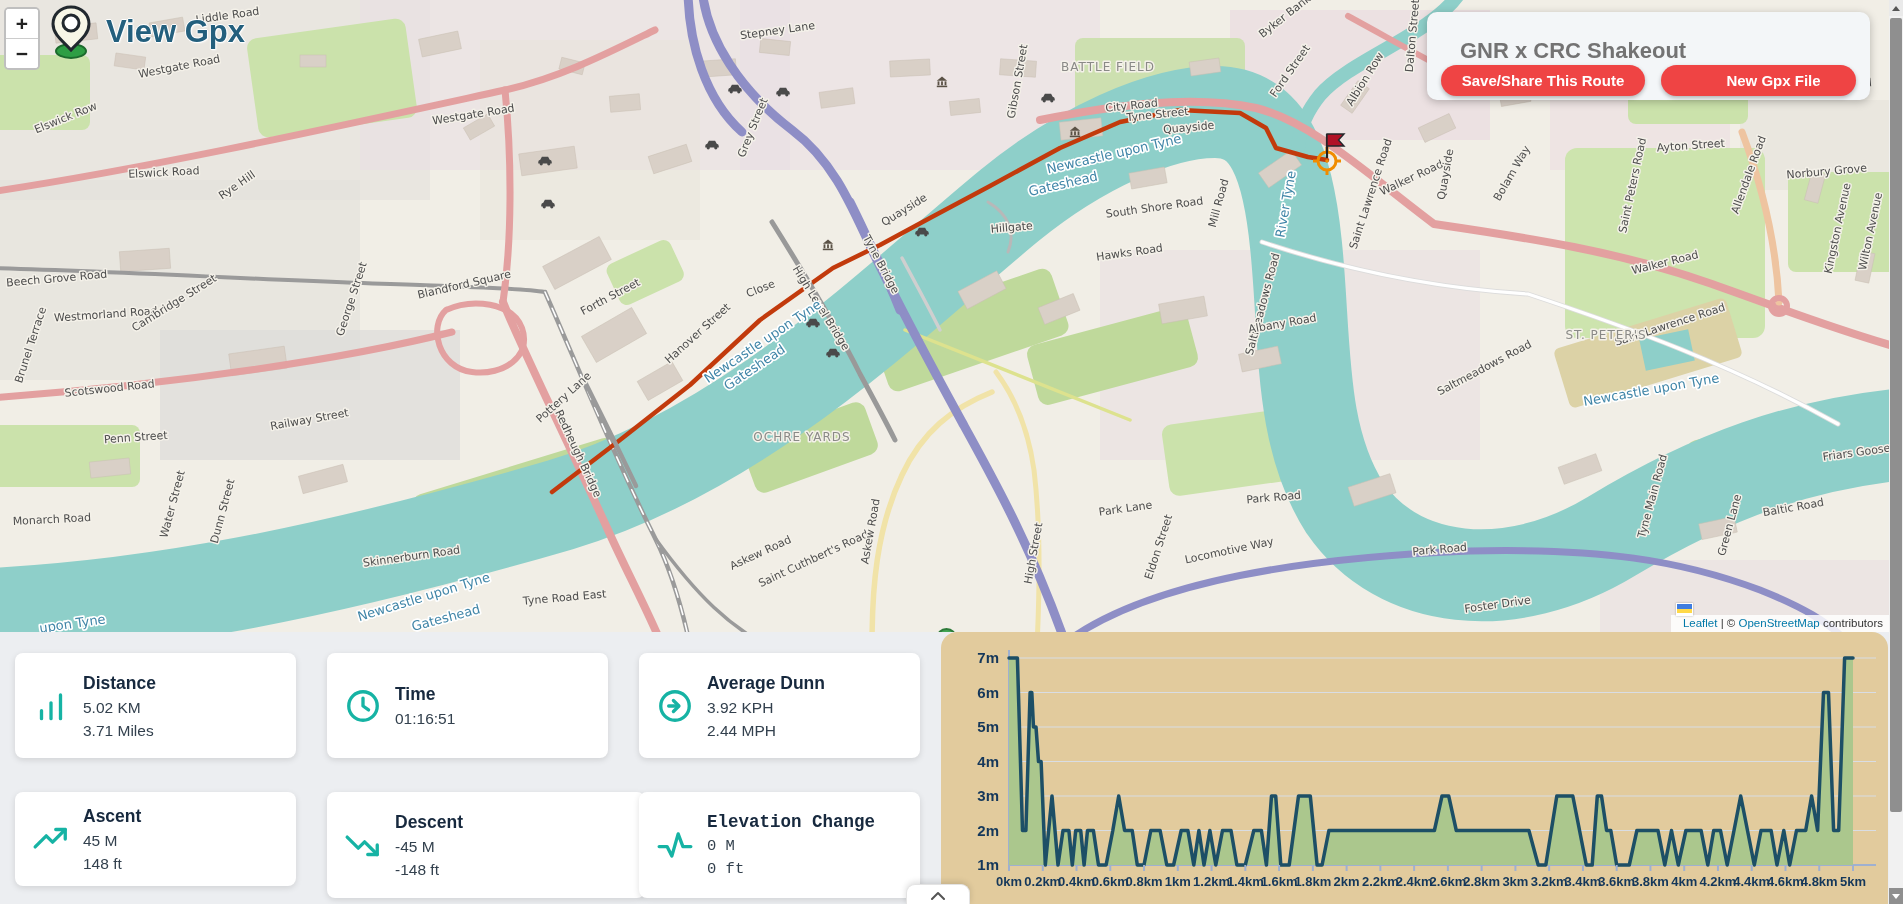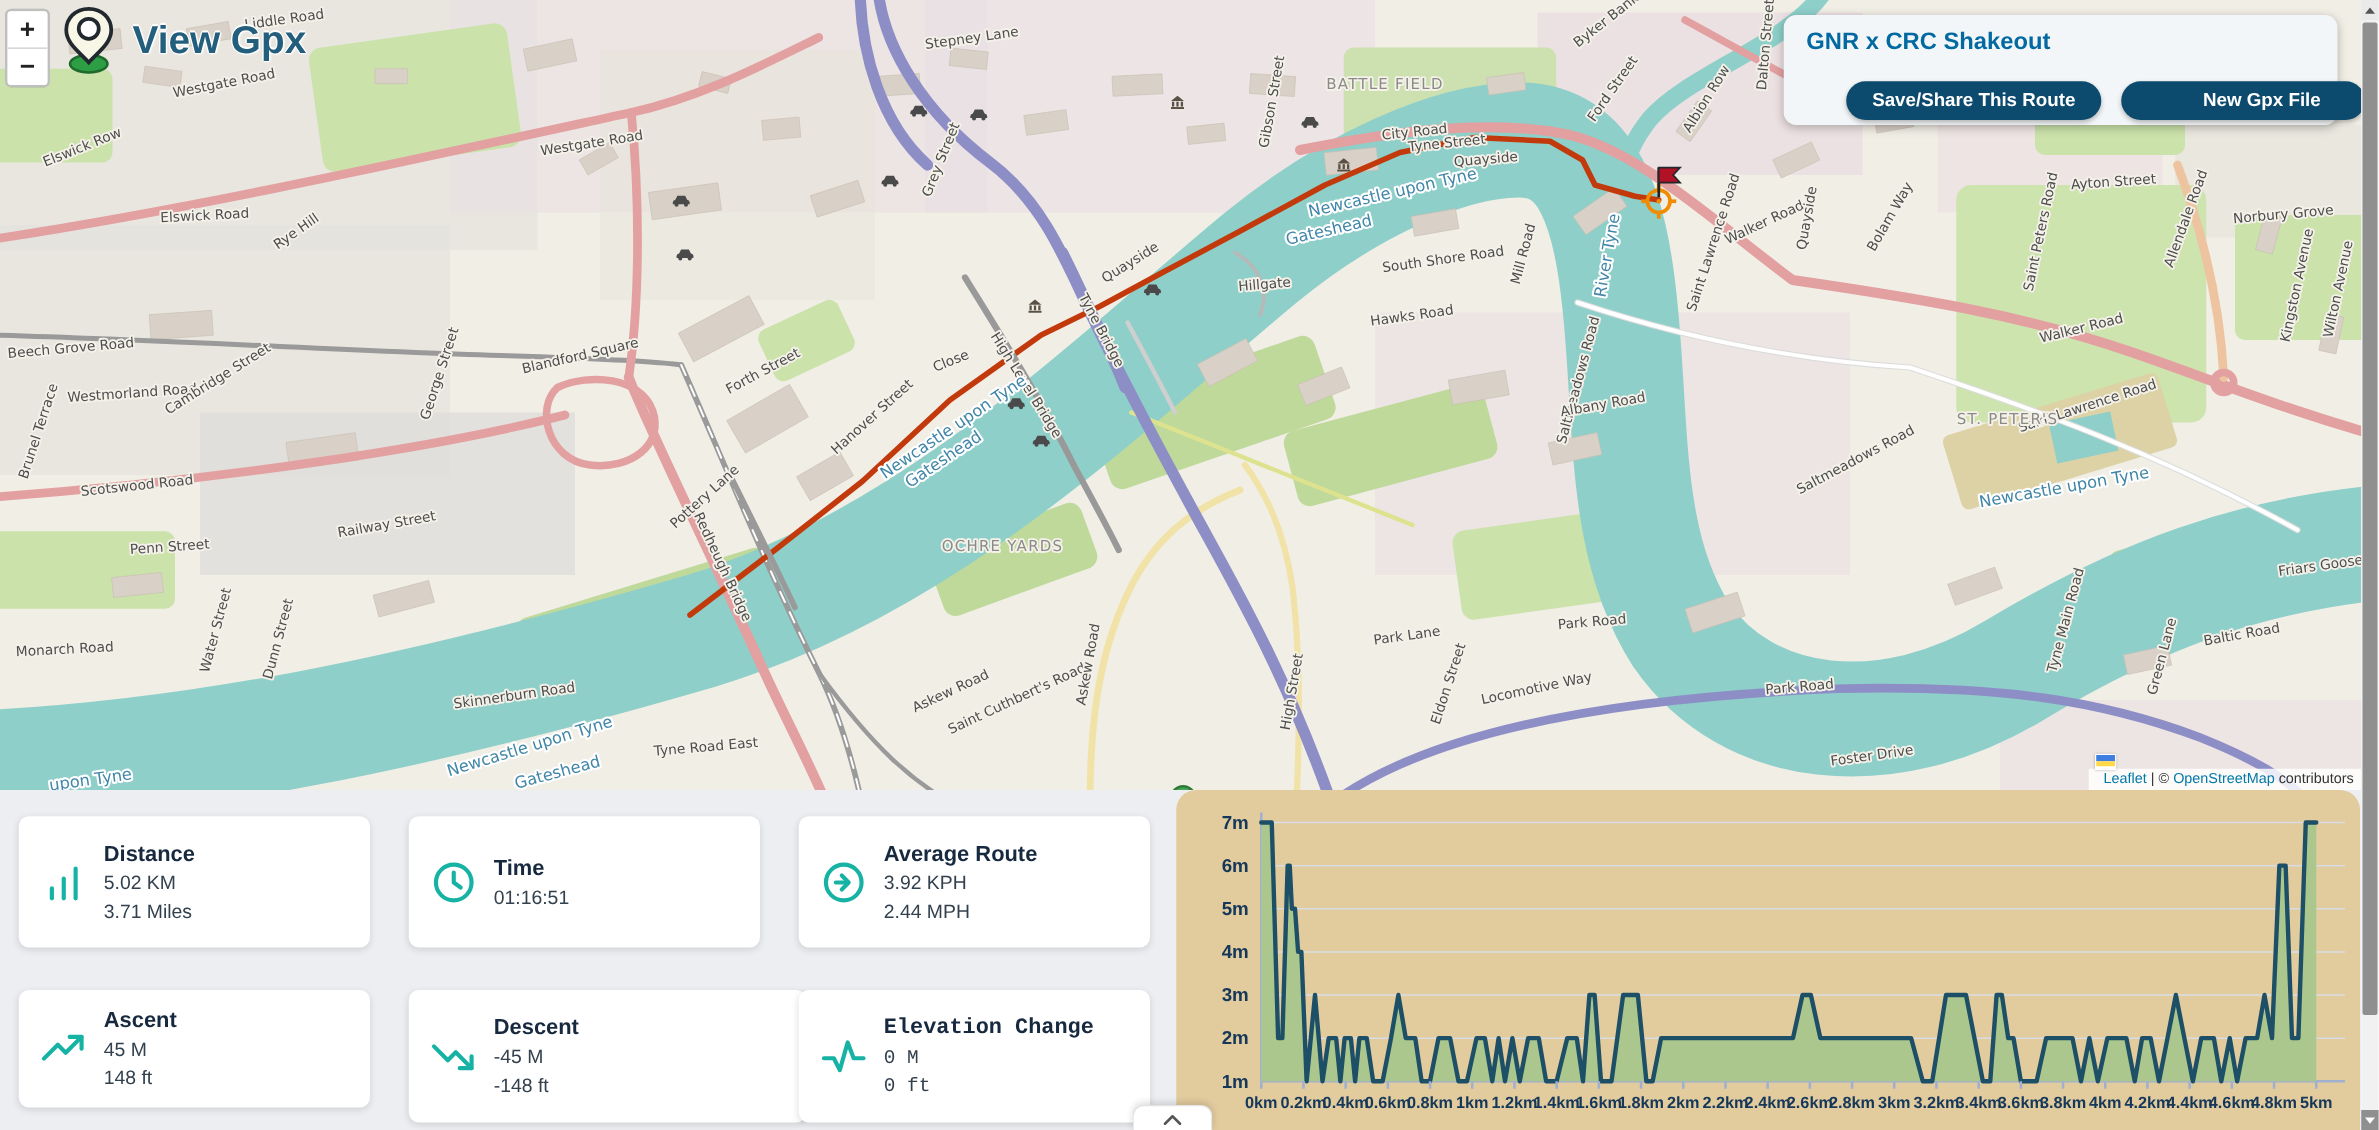--- a/index.html
+++ b/index.html
@@ -17,24 +17,24 @@
             border-radius:5px;overflow:hidden;z-index:10;}
   .zoom-btn{height:29px;line-height:29px;text-align:center;font-size:21px;font-weight:bold;color:#222;cursor:pointer;background:#fff;}
   .zoom-btn+.zoom-btn{border-top:1px solid #ccc;}
 
   .brand{position:absolute;left:48px;top:4px;display:flex;align-items:center;z-index:9;}
   .brand-title{margin-left:12px;font-size:31px;font-weight:bold;color:#235f7d;
       text-shadow:0 1px 0 #fff,1px 0 0 #fff,-1px 0 0 #fff,0 -1px 0 #fff,1px 1px 2px #fff;}
 
   .route-panel{position:absolute;left:1427px;top:12px;width:443px;height:88px;background:#f3f6f8;
       border-radius:10px;box-shadow:0 2px 8px rgba(0,0,0,.25);z-index:10;}
-  .route-panel h2{margin:0;position:absolute;left:18px;top:11px;font-size:19px;color:#0369a1;}
-  .rp-btn{position:absolute;top:53px;height:31px;border:none;border-radius:16px;background:#0c4a6e;color:#fff;
+  .route-panel h2{margin:15px;position:absolute;left:18px;top:11px;font-size:22px;color:#737373;}
+  .rp-btn{position:absolute;top:53px;height:31px;border:none;border-radius:16px;background:#ef4444;color:#fff;
       font-family:"Liberation Sans",sans-serif;font-size:15px;font-weight:bold;cursor:pointer;
-      box-shadow:0 2px 4px rgba(0,0,0,.28);margin-left:36px;}
+      box-shadow:0 2px 4px rgba(0,0,0,.28);}
   .rp-btn.save{left:14px;width:204px;}
   .rp-btn.new{left:234px;width:195px;padding-left:36px;}
 
   .attribution{position:absolute;right:0;bottom:0;background:rgba(255,255,255,.82);padding:2px 6px 3px 12px;
       font-size:11.5px;color:#333;z-index:9;}
   .attribution a{color:#0078a8;text-decoration:none;cursor:pointer;}
   .ua-flag{position:absolute;left:5px;top:-12px;width:15px;height:11px;background:#fff;padding:1px;box-shadow:0 0 2px rgba(0,0,0,.3);}
   .ua-flag::before{content:"";display:block;width:15px;height:4.5px;background:#3f7de0;}
   .ua-flag::after{content:"";display:block;width:15px;height:4.5px;background:#ffd948;}
 
@@ -420,21 +420,21 @@
        <div class="cline">01:16:51</div>
      </div>
         </div>
         <div class="card" style="left: 639px; top: 21px; height: 105px;">
           <svg class="cicon" viewBox="0 0 24 24" fill="none" stroke="#16b3a4" stroke-width="2.1" stroke-linecap="round" stroke-linejoin="round">
             <circle cx="12" cy="12" r="9"></circle>
             <polyline points="11,8.5 14.5,12 11,15.5"></polyline>
             <line x1="8" y1="12" x2="14" y2="12"></line>
           </svg>
      <div class="ctext">
-       <div class="ctitle">Average Route</div>
+       <div class="ctitle">Average Dunn</div>
        <div class="cline">3.92 KPH</div>
             <div class="cline">2.44 MPH</div>
      </div>
         </div>
         <div class="card" style="left: 15px; top: 160px; height: 94px;">
           <svg class="cicon" viewBox="0 0 24 24" fill="none" stroke="#16b3a4" stroke-width="2.1" stroke-linecap="round" stroke-linejoin="round">
             <polyline points="2,17 9,10 13,14 21,6"></polyline>
             <polyline points="15,6 21,6 21,12"></polyline>
           </svg>
      <div class="ctext">

